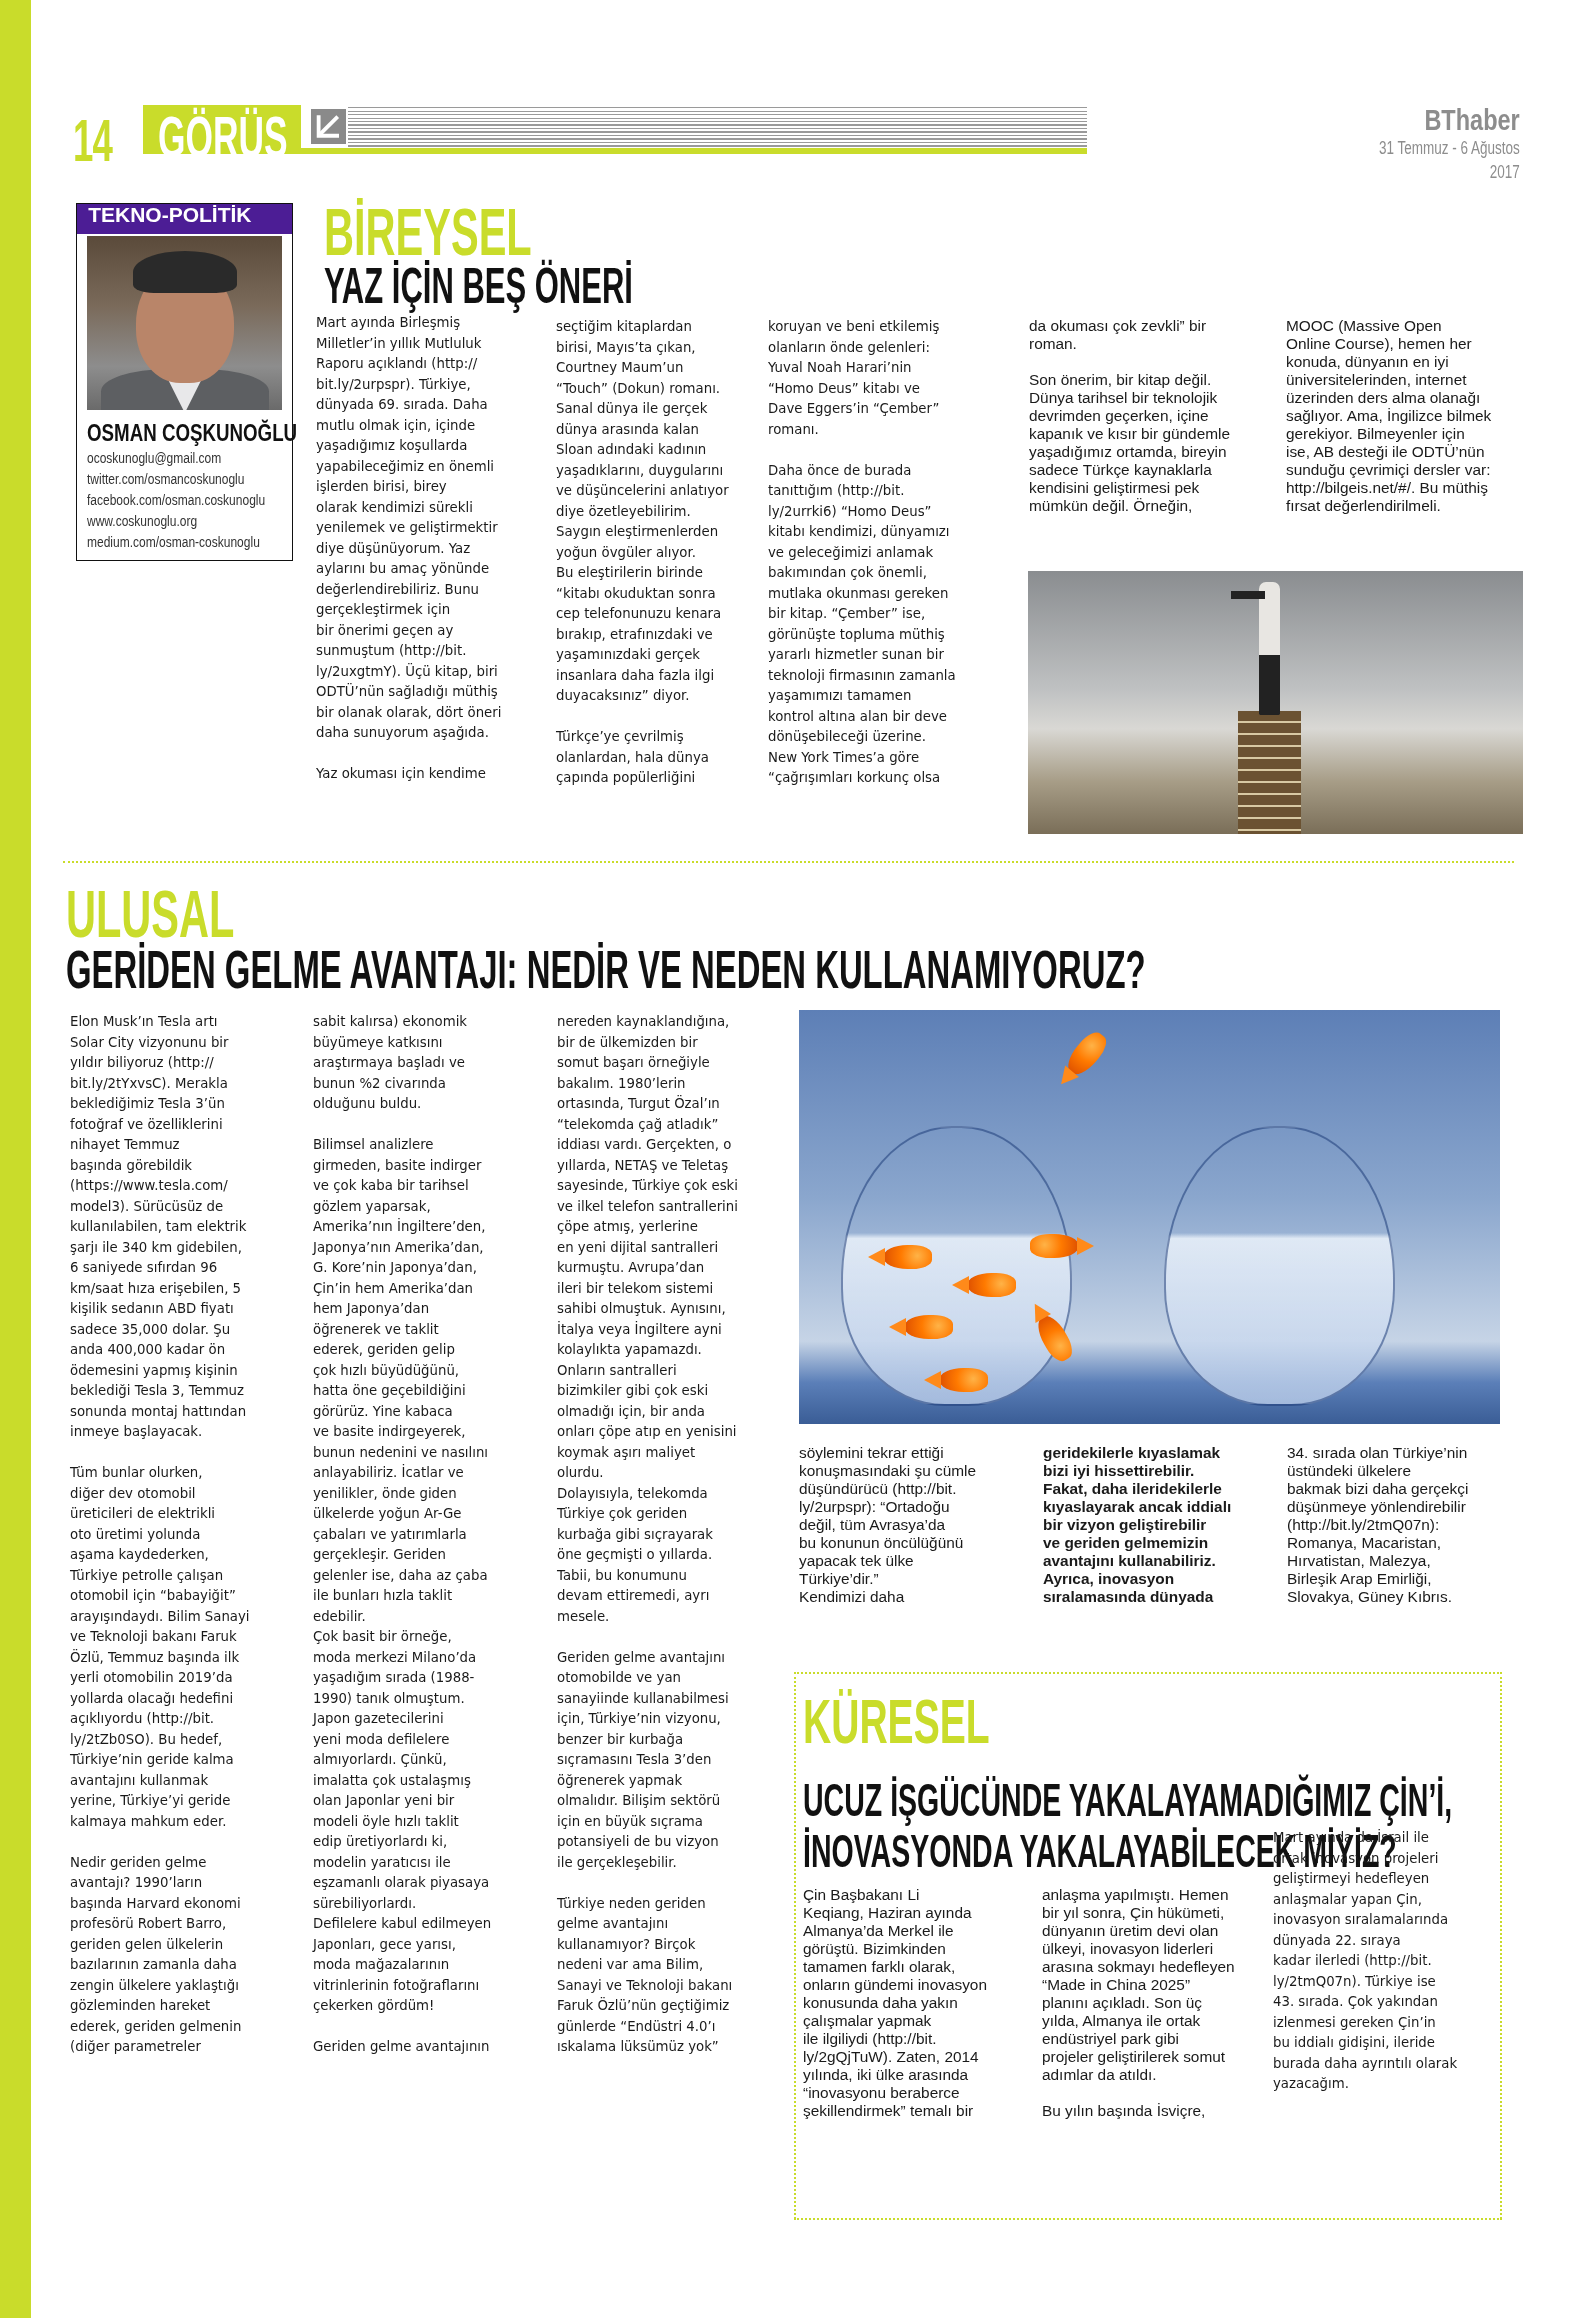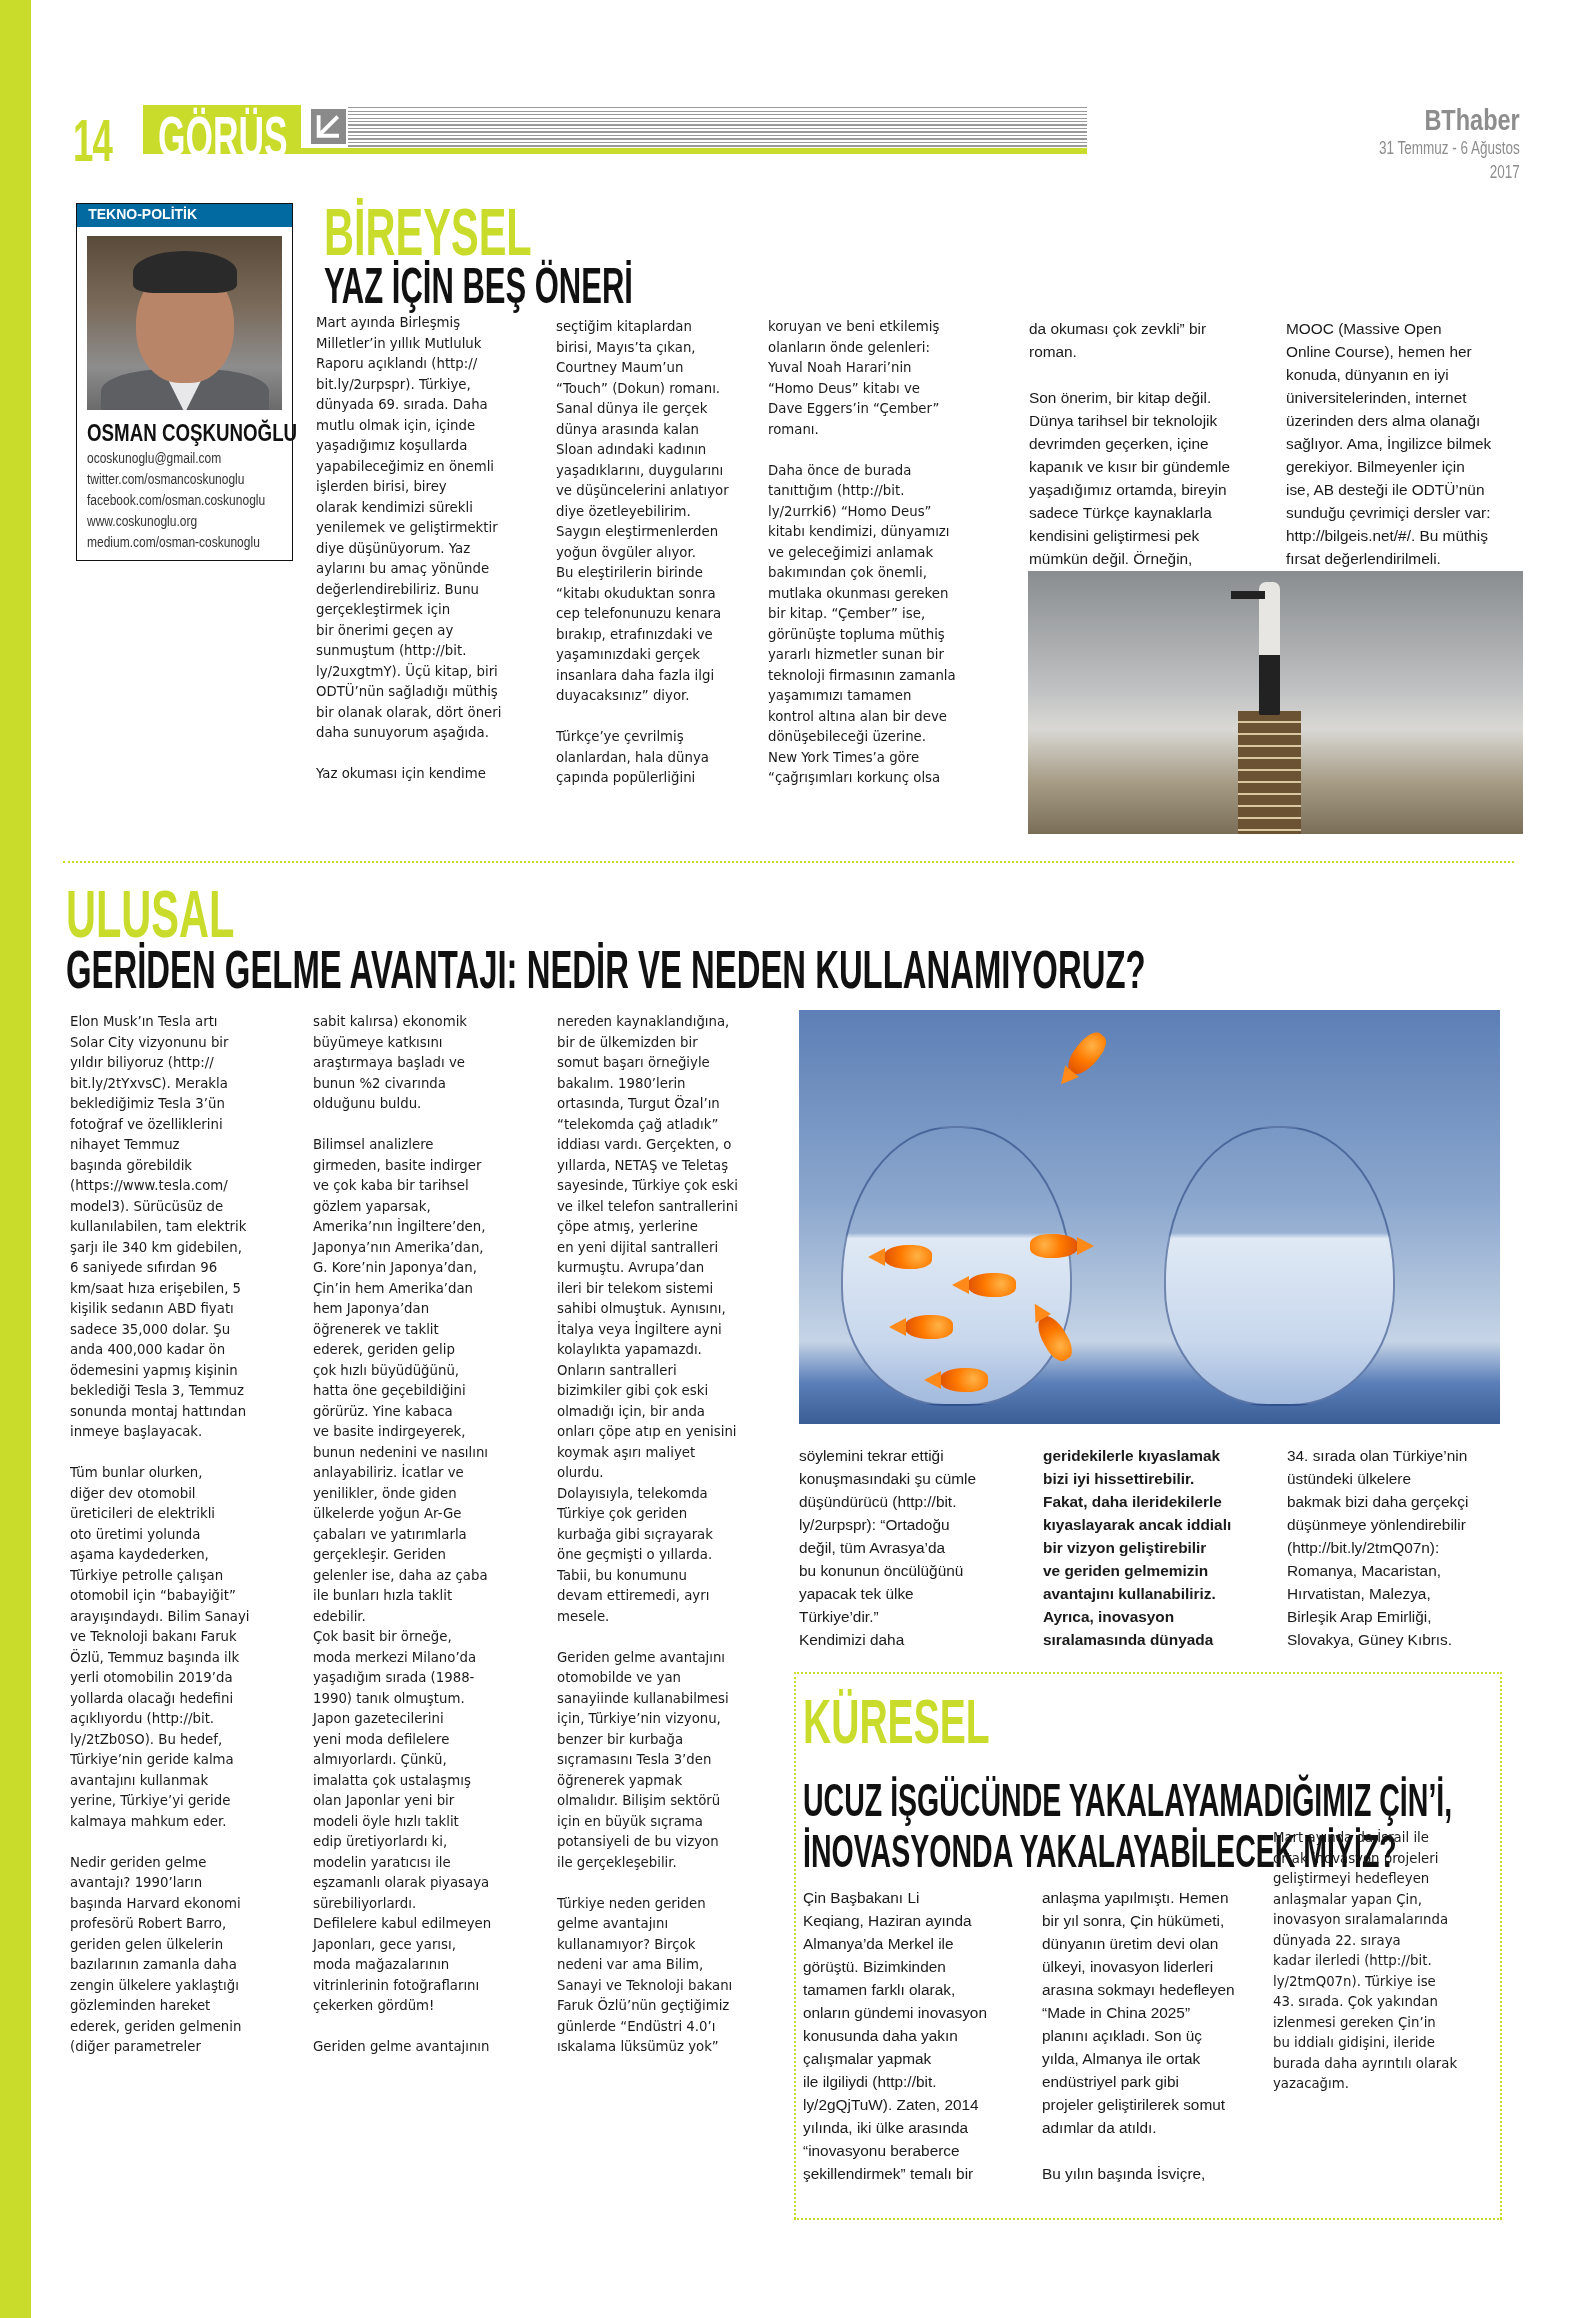--- a/index.html
+++ b/index.html
@@ -17,35 +17,35 @@
   .arrow-box svg { width: 100%; height: 100%; }
   .stripe-block { position: absolute; left: 348px; top: 107px; width: 739px; height: 41px; background: #fff;
     background-image: repeating-linear-gradient(to bottom, #9a9a9a 0px, #9a9a9a 1.4px, #fff 1.4px, #fff 3.5px); }
   .stripe-gap { position: absolute; left: 301px; top: 105px; width: 786px; height: 43px; background: #fff; }
   .brand { position: absolute; right: 53px; top: 105px; text-align: right; color: #8d8d8d; font-family: "Liberation Sans", sans-serif; }
   .brand-name { font-weight: 700; font-size: 29.4px; line-height: 1; transform: scaleX(0.8); transform-origin: right top; }
   .brand-date { font-size: 18px; line-height: 1.3; transform: scaleX(0.75); transform-origin: right top; margin-top: 2.8px; }
 
   
   .author-box { position: absolute; left: 76px; top: 203px; width: 217px; height: 358px; border: 1.4px solid #111; }
-  .author-label { background: #0369a1; color: #fff; font-family: "Liberation Sans", sans-serif; font-weight: 700; font-size: 14px; padding: 1.4px 11.2px; height: 23px; line-height: 19.6px; }
+  .author-label { background: #4c1d95; color: #fff; font-family: "Liberation Sans", sans-serif; font-weight: 700; font-size: 21px; padding: 1.4px 11.2px; height: 30px; line-height: 19.6px; }
   .author-photo { position: absolute; left: 9.8px; top: 32px; width: 195px; height: 174px; background: linear-gradient(180deg, #5a4a3a 0%, #7a6a5a 40%, #8d8d8d 75%, #6a6a6a 100%); overflow: hidden; }
   .author-photo .face { position: absolute; left: 49px; top: 28px; width: 98px; height: 119px; border-radius: 50% 50% 45% 45%; background: #b98569; }
   .author-photo .hair { position: absolute; left: 46px; top: 15.4px; width: 104px; height: 42px; border-radius: 50% 50% 20% 20%; background: #2a2a2a; }
   .author-photo .suit { position: absolute; left: 14px; top: 133px; width: 168px; height: 56px; border-radius: 40% 40% 0 0; background: #5d5f62; }
   .author-photo .shirt { position: absolute; left: 77px; top: 135px; width: 42px; height: 42px; background: #e8e8ea; clip-path: polygon(0 0, 100% 0, 50% 100%); }
   .author-name { position: absolute; left: 9.8px; top: 215px; font-family: "Liberation Sans", sans-serif; font-weight: 700; font-size: 24px; transform: scaleX(0.78); transform-origin: left top; white-space: nowrap; }
   .author-links { position: absolute; left: 9.8px; top: 243px; font-family: "Liberation Sans", sans-serif; font-size: 15.4px; color: #333; line-height: 21px; transform: scaleX(0.78); transform-origin: left top; white-space: nowrap; }
 
   
   .kicker { position: absolute; font-family: "Liberation Sans", sans-serif; font-weight: 700; color: #c9dc2b; line-height: 1; transform: scaleX(0.62); transform-origin: left top; white-space: nowrap; }
   .headline { position: absolute; font-family: "Liberation Sans", sans-serif; font-weight: 700; color: #111; line-height: 1.15; transform: scaleX(0.62); transform-origin: left top; white-space: nowrap; }
 
   .col { position: absolute; font-family: "DejaVu Sans", sans-serif; font-size: 13.3px; line-height: 20.5px; color: #1a1a1a; white-space: pre-line; }
-  .col.narrow { font-family: "Liberation Sans", sans-serif; font-size: 15.4px; line-height: 23px; }
+  .col.narrow { font-family: "Liberation Sans", sans-serif; font-size: 15.4px; line-height: 18px; }
 
   .dotted-h { position: absolute; height: 0; border-top: 2.1px dotted #c9dc2b; }
   .dotted-v { position: absolute; width: 0; border-left: 2.1px dotted #c9dc2b; }
 
   
   .photo-books { position: absolute; left: 1028px; top: 571px; width: 495px; height: 263px; overflow: hidden;
     background: linear-gradient(180deg, #8a8d90 0%, #bfc1c2 45%, #d9d8d4 60%, #a79d87 80%, #7a6e58 100%); }
   .photo-books .stack { position: absolute; left: 210px; top: 140px; width: 63px; height: 123px;
     background: repeating-linear-gradient(to bottom, #6b5232 0px, #6b5232 9.8px, #d8c9a3 9.8px, #d8c9a3 12px); }
   .photo-books .man { position: absolute; left: 231px; top: 10.5px; width: 21px; height: 133px; background: linear-gradient(180deg, #e8e6e2 0%, #e8e6e2 55%, #222 55%, #222 100%); border-radius: 7px 7px 1.4px 1.4px; }

